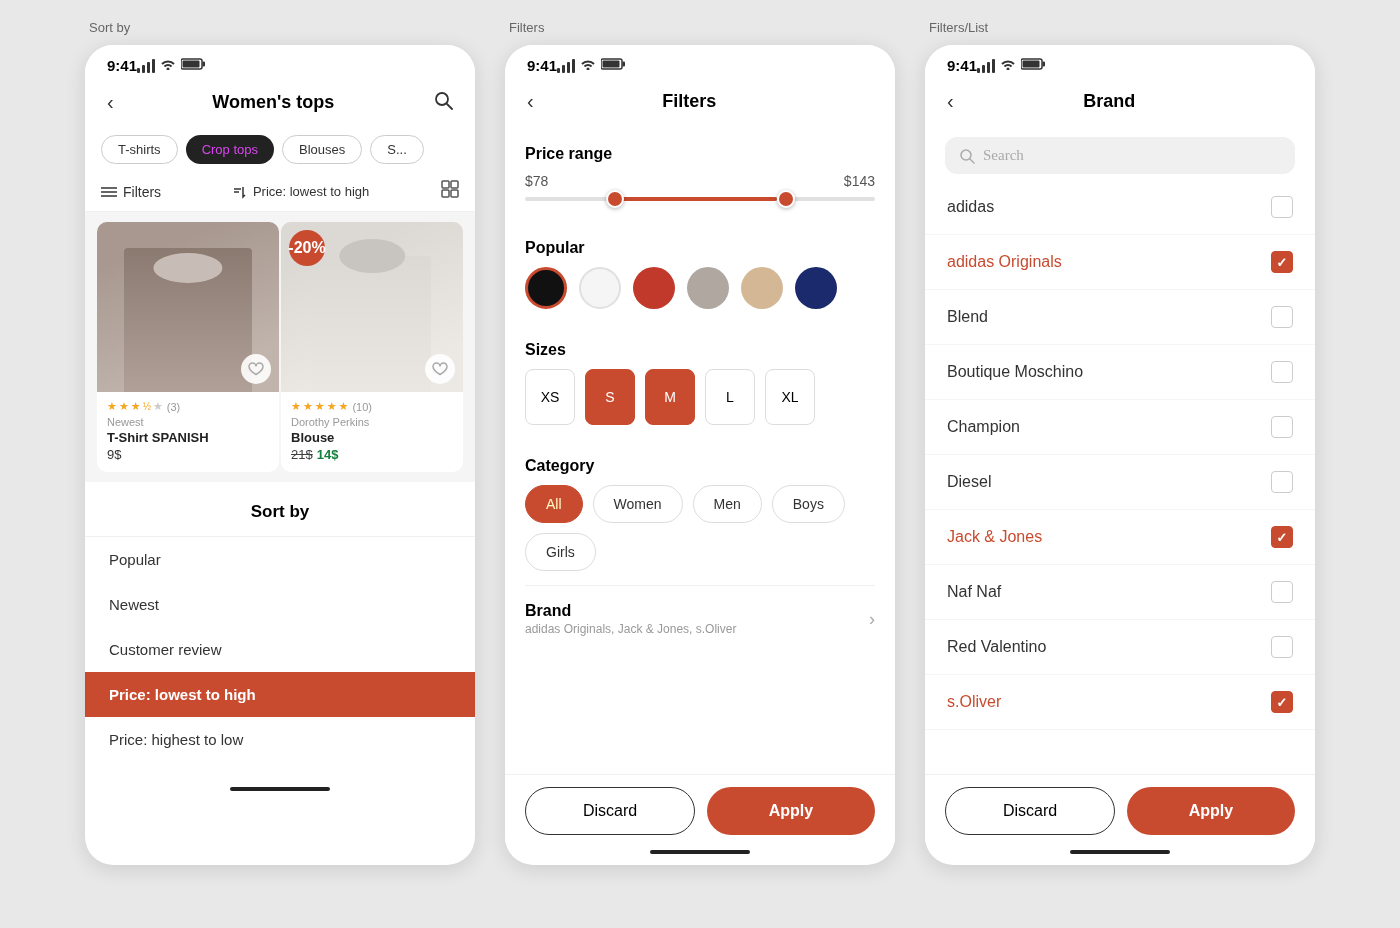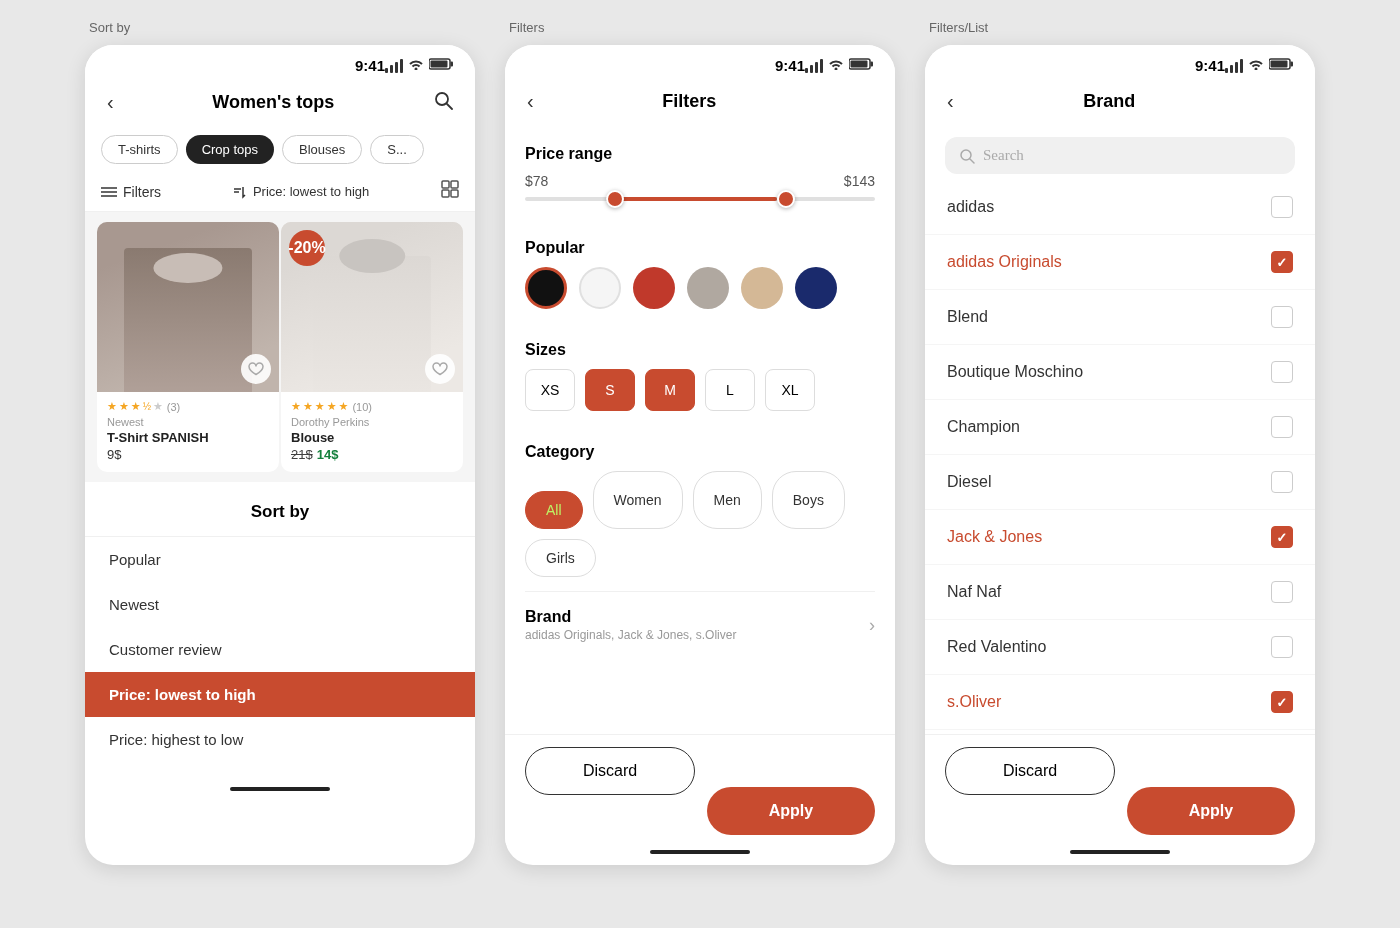--- a/index.html
+++ b/index.html
@@ -42,21 +42,21 @@
       min-height: 820px;
       box-shadow: 0 4px 20px rgba(0,0,0,0.12);
       position: relative;
       display: flex;
       flex-direction: column;
     }
 
     
     .status-bar {
       display: flex;
-      justify-content: flex-end;
+      justify-content: flex-start;
       align-items: center;
       padding: 12px 22px 4px;
       font-size: 14px;
       font-weight: 600;
       background: #fff;
     }
     .status-time { font-weight: 700; font-size: 15px; }
     .status-icons { display: flex; gap: 5px; align-items: center; }
     .signal-bars { display: flex; gap: 2px; align-items: flex-end; }
     .signal-bars span {
@@ -92,21 +92,21 @@
       border-radius: 20px;
       padding: 6px 16px;
       font-size: 13px;
       font-weight: 400;
       cursor: pointer;
       white-space: nowrap;
       border: none;
     }
     .chip-active {
       background: #222;
-      color: #ffffff;
+      color: #d946ef;
     }
     .chip-inactive {
       background: #fff;
       color: #333;
       border: 1.5px solid #ccc;
     }
 
     
     .filter-toolbar {
       display: flex;
@@ -260,34 +260,34 @@
     .color-circle-selected { border-color: #c84b2f; }
     .color-circle-black { background: #111; }
     .color-circle-white { background: #f5f5f5; border: 2px solid #e0e0e0; }
     .color-circle-red { background: #c0392b; }
     .color-circle-gray { background: #b0a8a0; }
     .color-circle-beige { background: #d4b896; }
     .color-circle-navy { background: #1a2a6c; }
 
     .sizes-row { display: flex; gap: 10px; flex-wrap: wrap; padding-bottom: 14px; }
     .size-btn {
-      min-width: 50px; height: 42px;
+      min-width: 50px; height: 56px;
       border-radius: 8px; border: 1.5px solid #ddd;
       background: #fff; font-size: 14px; font-weight: 500;
       cursor: pointer; padding: 8px 14px;
     }
     .size-btn-active { background: #c84b2f; color: #fff; border-color: #c84b2f; }
 
     .category-grid { display: flex; flex-wrap: wrap; gap: 10px; padding-bottom: 14px; }
     .cat-btn {
       border-radius: 24px; border: 1.5px solid #ddd;
       background: #fff; font-size: 14px; color: #333;
       padding: 10px 20px; cursor: pointer;
     }
-    .cat-btn-active { background: #c84b2f; color: #bef264; border-color: #c84b2f; margin-top: 20px; }
+    .cat-btn-active { background: #c84b2f; color: #fef9c3; border-color: #c84b2f; }
 
     .brand-nav {
       display: flex; justify-content: space-between; align-items: center;
       padding: 16px 0 4px; border-top: 1px solid #f0f0f0;
     }
     .brand-nav-title { font-size: 16px; font-weight: 700; }
     .brand-nav-subtitle { font-size: 12px; color: #999; margin-top: 2px; }
     .brand-nav-arrow { font-size: 18px; color: #aaa; }
 
     .action-row {
@@ -295,21 +295,21 @@
       border-top: 1px solid #f0f0f0; background: #fff;
     }
     .btn-discard {
       flex: 1; height: 48px; border-radius: 24px;
       border: 1.5px solid #333; background: #fff;
       font-size: 16px; font-weight: 500; cursor: pointer;
     }
     .btn-apply {
       flex: 1; height: 48px; border-radius: 24px;
       border: none; background: #c84b2f;
-      color: #fff; font-size: 16px; font-weight: 600; cursor: pointer; margin-top: 40px;
+      color: #fff; font-size: 16px; font-weight: 600; cursor: pointer;
     }
 
     
     .search-bar {
       display: flex; align-items: center;
       background: #f0f0f0; border-radius: 12px;
       margin: 10px 20px 6px; padding: 10px 14px; gap: 8px; font-family: Liberation Serif, serif;
     }
     .search-input-fake { font-size: 15px; color: #aaa; flex: 1; }
 

